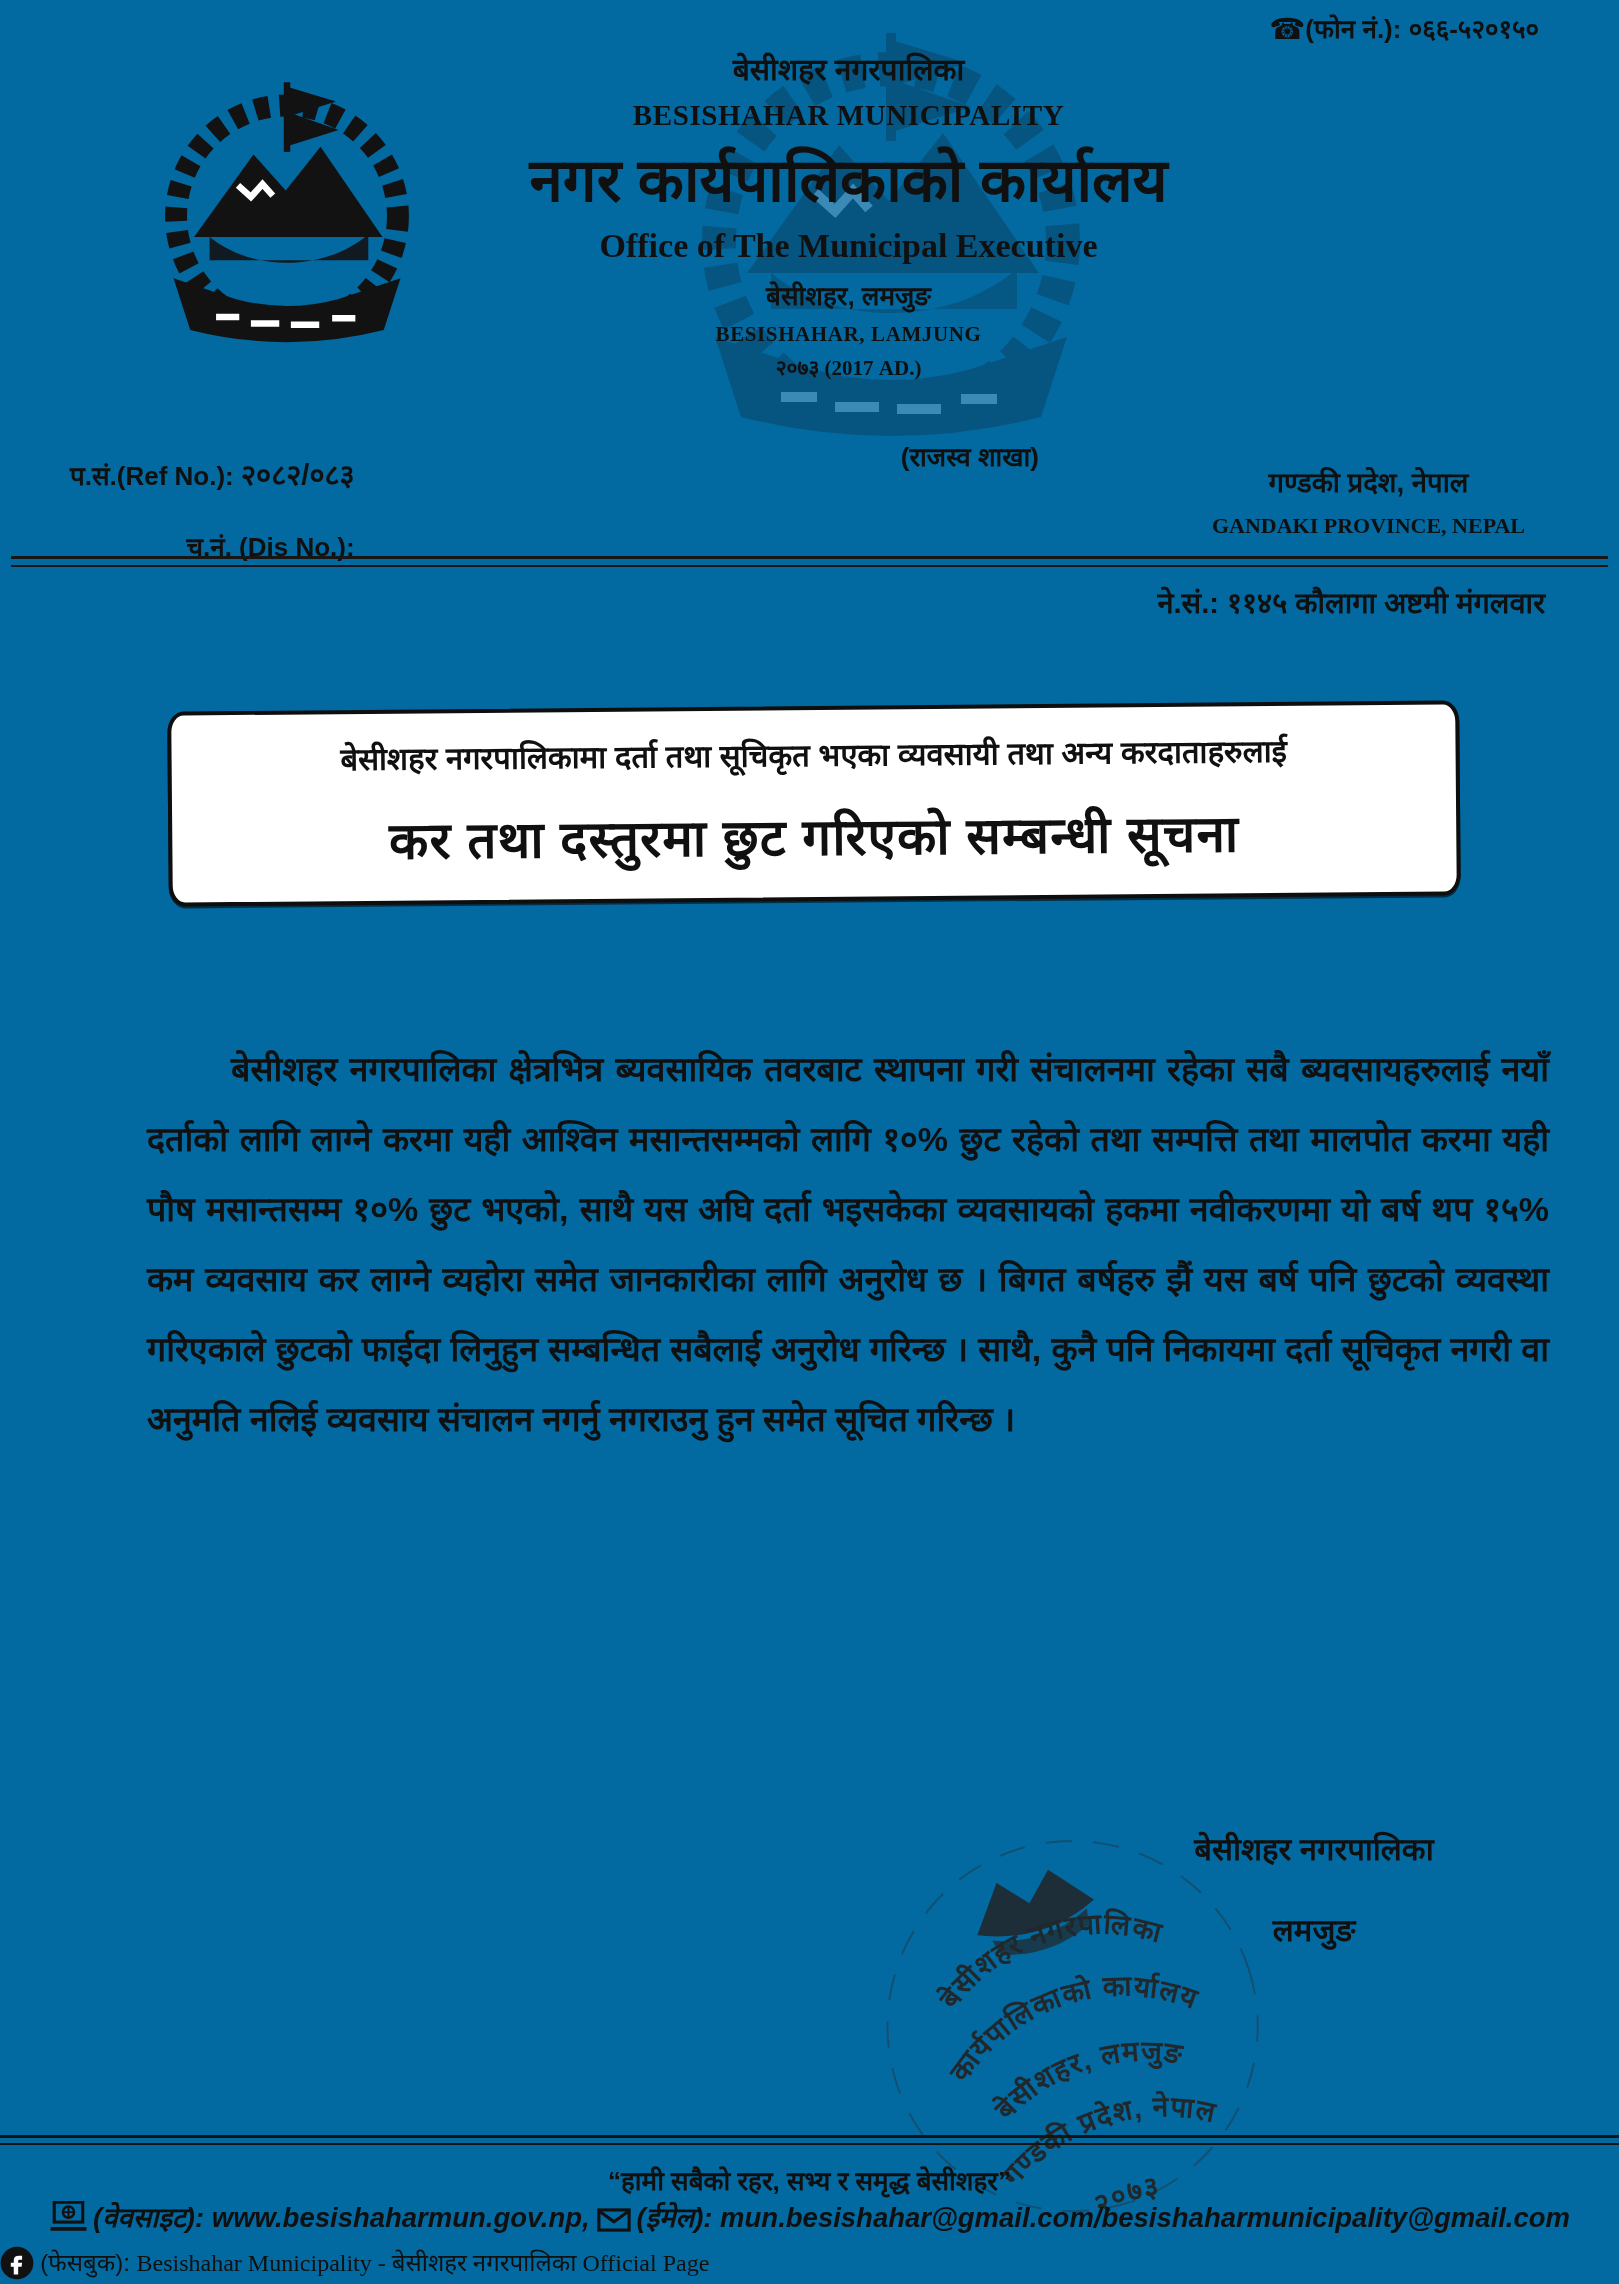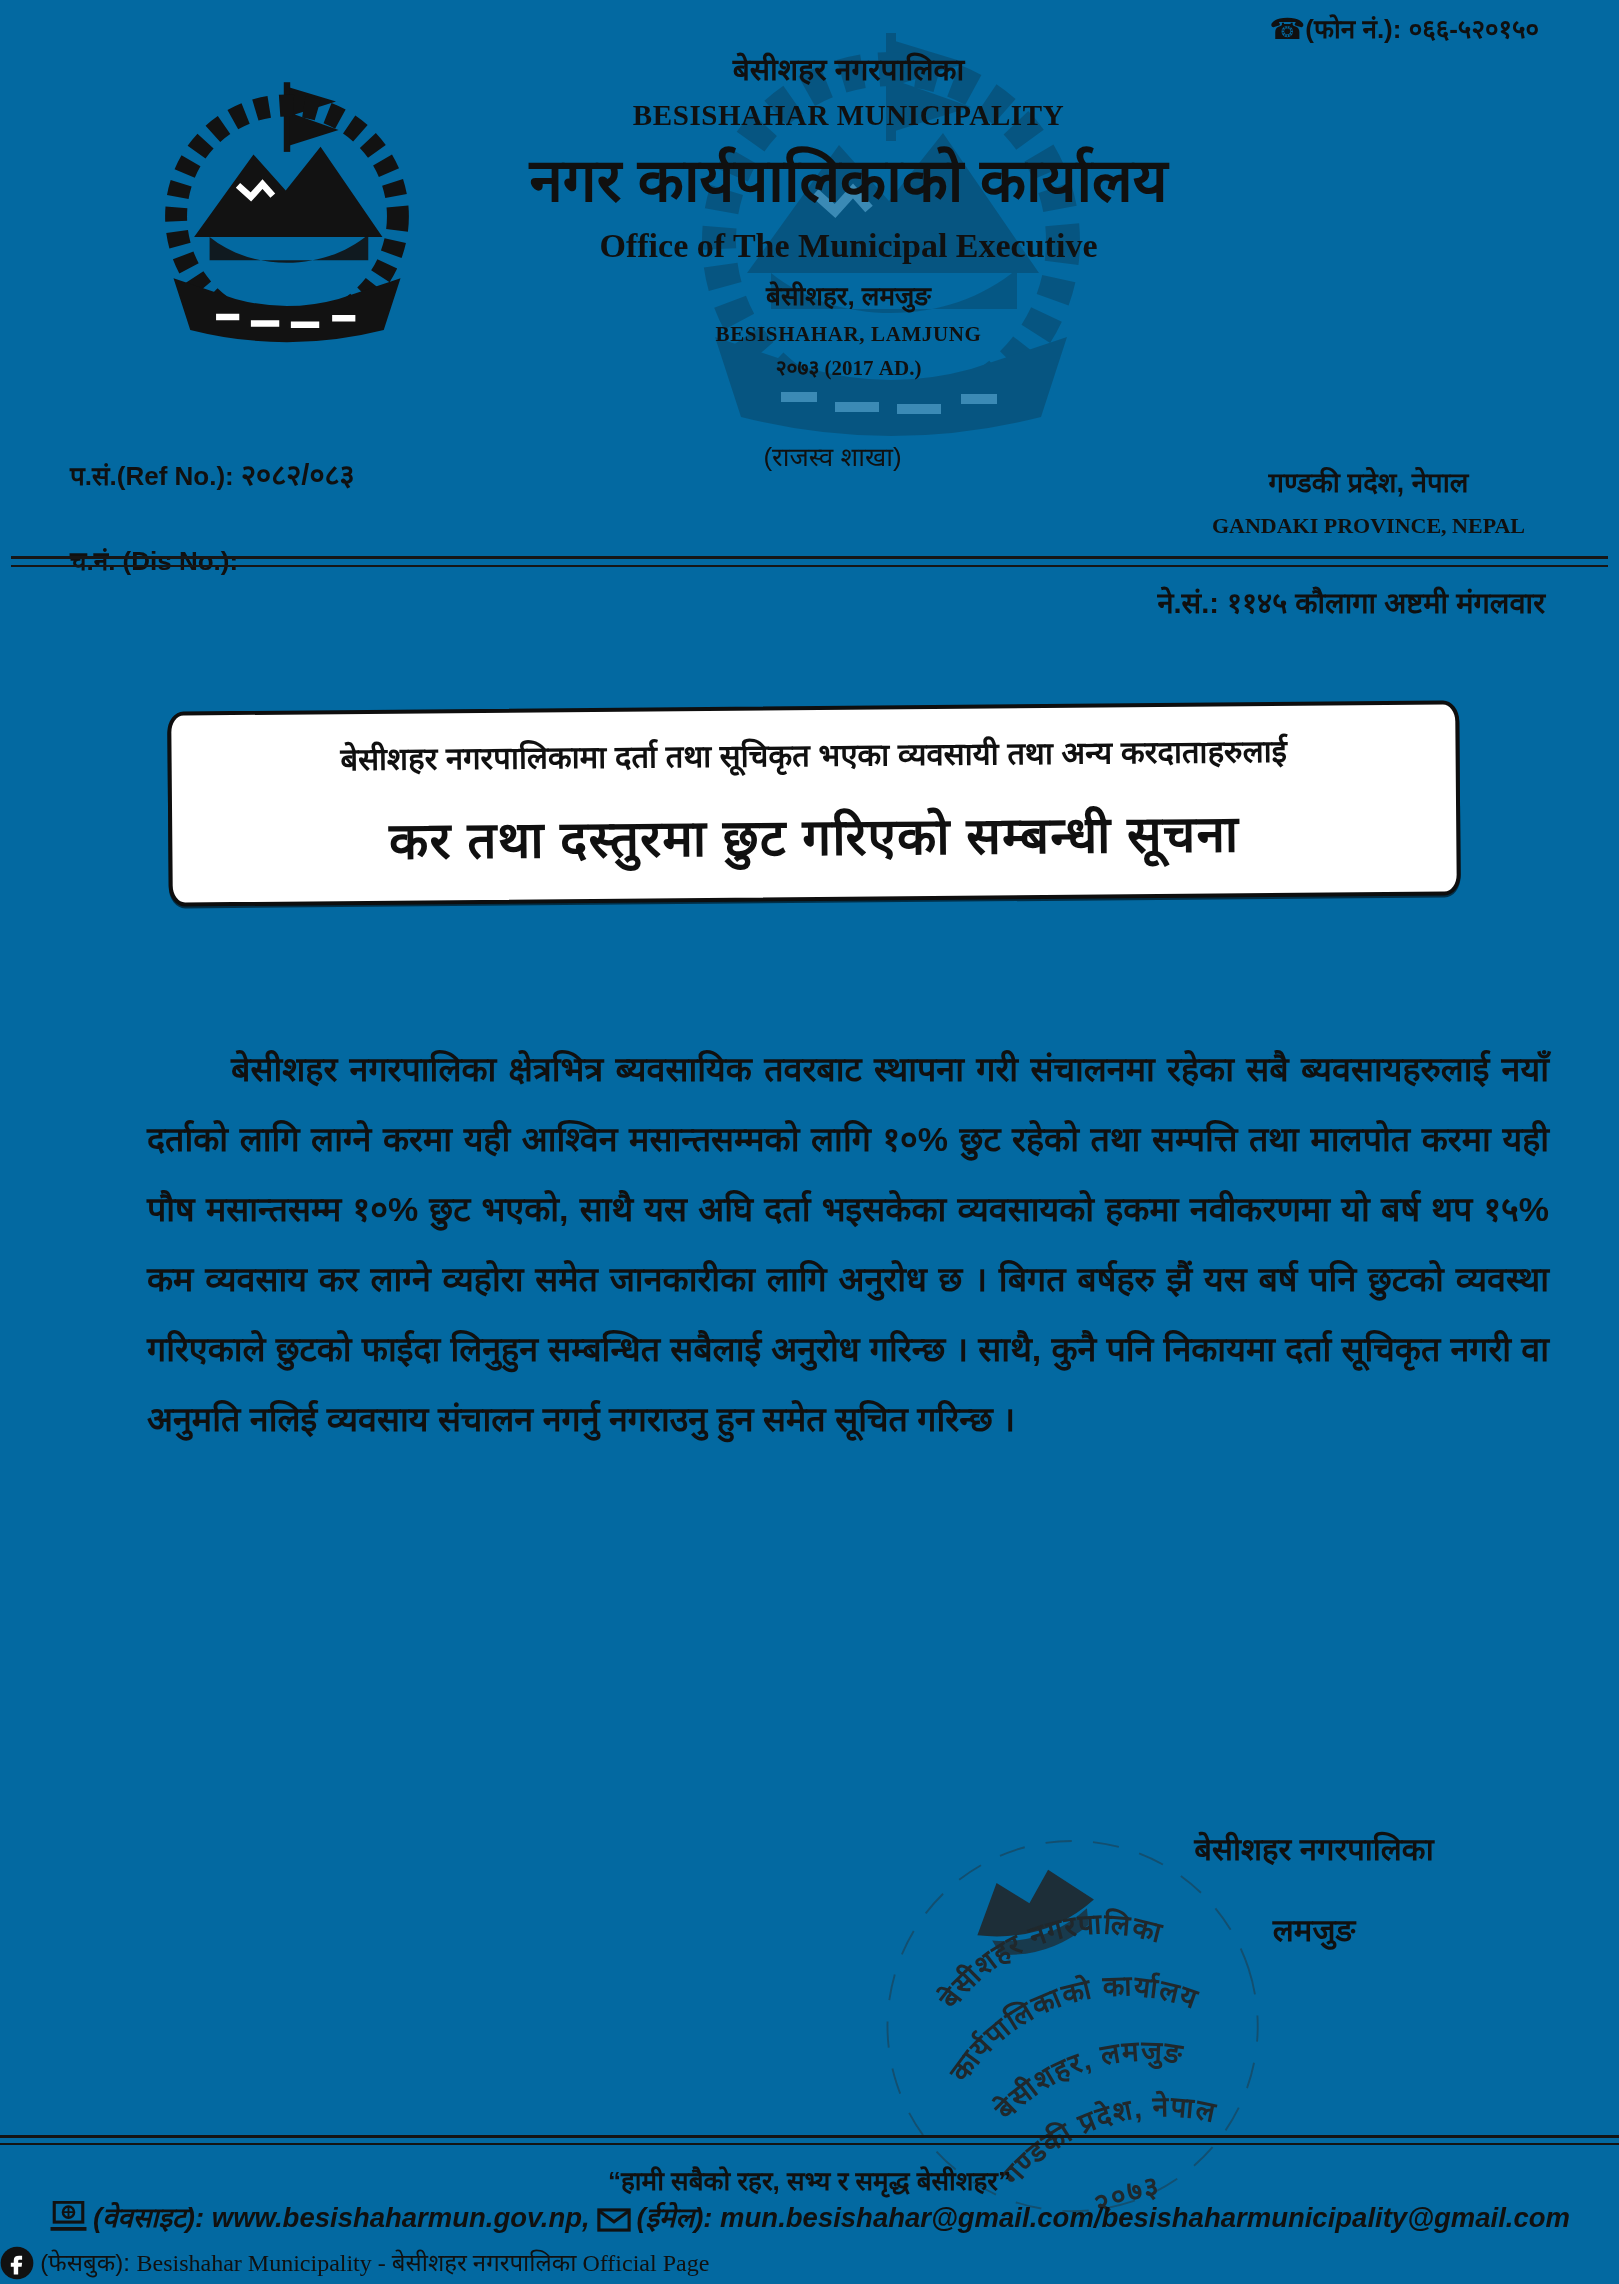--- a/index.html
+++ b/index.html
@@ -25,25 +25,25 @@
   
   .header{left:0;top:48px;width:100%;text-align:center;transform:translateX(39px);}
   .h-np1{font-size:30px;font-weight:700;}
   .h-en1{font-size:29px;font-weight:700;margin-top:10px;letter-spacing:0.6px;}
   .h-np2{font-size:60px;font-weight:700;margin-top:5px;}
   .h-en2{font-size:34px;font-weight:700;margin-top:7.5px;}
   .h-np3{font-size:26px;font-weight:700;margin-top:12.5px;}
   .h-en3{font-size:21px;font-weight:700;margin-top:8.8px;letter-spacing:0.6px;}
   .h-yr{font-size:21px;font-weight:600;margin-top:6.3px;}
 
-  .section-line{top:438px;left:626px;width:413px;text-align:center;font-size:26px;font-weight:400;}
+  .section-line{top:438px;left:626px;width:413px;text-align:right;font-size:26px;font-weight:700;}
 
   .refblock{left:70px;top:454px;font-size:26px;font-weight:700;}
   .refblock .val{font-size:29px;margin-top:44px;}
-  .refblock .dis{margin-top:49px;}
+  .refblock .dis{margin-top:35px;text-align:right;}
 
   .province{right:63px;top:463px;width:375px;text-align:center;}
   .prov-np{font-size:27.5px;font-weight:700;}
   .prov-en{font-size:22px;font-weight:700;margin-top:13px;}
 
   .rule-double{left:11.3px;right:11.3px;top:556px;height:5.6px;border-top:3.1px solid #161616;border-bottom:2.5px solid #161616;}
 
   .dates{right:74px;top:577px;text-align:right;font-size:29px;font-weight:700;line-height:53px;}
 
   .notice-box{

